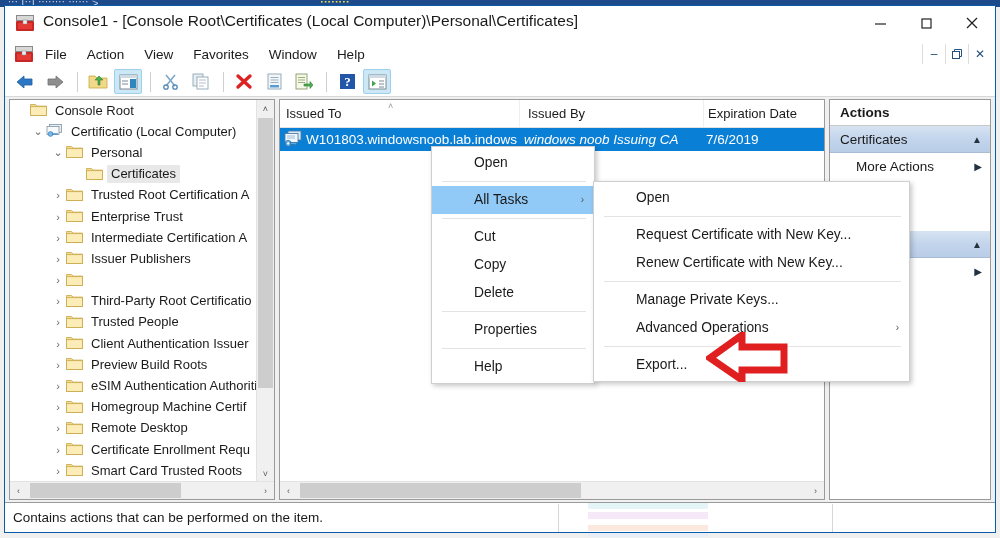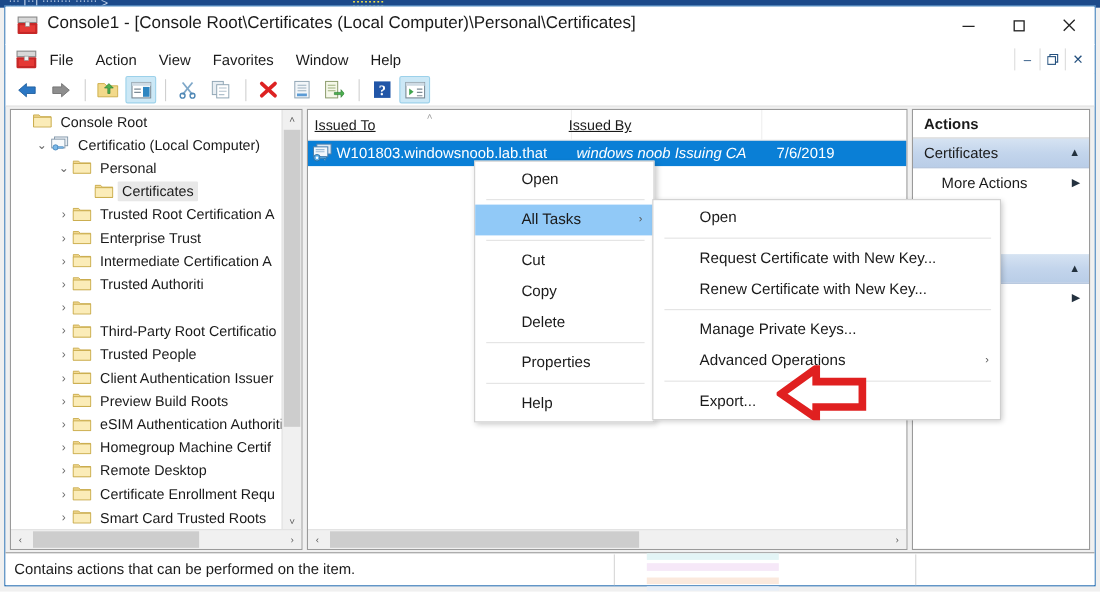--- a/index.html
+++ b/index.html
@@ -171,21 +171,20 @@
   .lhead {
     position: relative; height: 27px; background: #ffffff;
     border-bottom: 1px solid #e2e2e2;
   }
   .lhcell {
     position: absolute; top: 0; height: 27px;
     display: flex; align-items: center;
     font-size: 13px; color: #1a1a1a; white-space: nowrap;
     border-right: 1px solid #efefef; box-sizing: border-box;
     padding-left: 6px;
-    text-decoration: underline;
   }
   .sort-caret {
     position: absolute; top: 1px; font-size: 9px; color: #9a9a9a;
   }
   .lrow {
     position: relative; height: 23px;
     background: #0a7fd6; color: #ffffff;
     display: flex; align-items: center;
   }
   .lrow .cellA { position: absolute; left: 26px; font-size: 13.5px; white-space: nowrap; }
@@ -510,21 +509,21 @@
           </div>
 
           <div class="trow" style="padding-left:40px">
             <span class="twist">›</span>
             <span class="tfolder">
               <svg width="17" height="14" viewBox="0 0 17 14">
                   <path d="M.5 2.5h5l1.6 1.6h9.4v9.4H.5Z" fill="#f3da95" stroke="#c6a744" stroke-width=".8"></path>
                   <path d="M.5 4.6h16v8.9H.5Z" fill="#fbecb8" stroke="#c6a744" stroke-width=".8"></path>
                 </svg>
             </span>
-            <span class="tlabel">Trusted Authoriti</span>
+            <span class="tlabel">Issuer Publishers</span>
           </div>
 
           <div class="trow" style="padding-left:40px">
             <span class="twist">›</span>
             <span class="tfolder">
               <svg width="17" height="14" viewBox="0 0 17 14">
                   <path d="M.5 2.5h5l1.6 1.6h9.4v9.4H.5Z" fill="#f3da95" stroke="#c6a744" stroke-width=".8"></path>
                   <path d="M.5 4.6h16v8.9H.5Z" fill="#fbecb8" stroke="#c6a744" stroke-width=".8"></path>
                 </svg>
             </span>
@@ -643,39 +642,42 @@
           <div class="arrow-r">›</div>
         </div>
       </div>
 
       <div class="list-pane">
         <div class="lhead">
           <span class="sort-caret" style="left:108px">˄</span>
           <div class="lhcell" style="left:0; width:240px">
             <span>Issued To</span>
           </div>
-          <div class="lhcell" style="left:231px; width:182px">
+          <div class="lhcell" style="left:242px; width:182px">
             <span>Issued By</span>
+          </div>
+          <div class="lhcell" style="left:422px; width:140px; border-right:none">
+            <span>Expiration Date</span>
           </div>
         </div>
 
         <div class="lrow">
           <span class="rowicon">
             <svg width="20" height="18" viewBox="0 0 20 18">
               <rect x="5" y="1" width="13" height="9" fill="#dfe9f2" stroke="#4a7fae" stroke-width=".9"></rect>
               <rect x="2" y="3.5" width="13" height="9" fill="#f3f8fc" stroke="#4a7fae" stroke-width=".9"></rect>
               <line x1="4" y1="6" x2="12" y2="6" stroke="#9ebcd6"></line>
               <line x1="4" y1="8" x2="12" y2="8" stroke="#9ebcd6"></line>
               <circle cx="5.2" cy="13.4" r="3" fill="#62b0e8" stroke="#2f6f9e" stroke-width=".8"></circle>
               <circle cx="5.2" cy="13.4" r="1.1" fill="#fff"></circle>
               <rect x="7.6" y="12.7" width="6" height="1.5" fill="#62b0e8" stroke="#2f6f9e" stroke-width=".5"></rect>
               <rect x="11.6" y="14.2" width="1.3" height="1.6" fill="#62b0e8" stroke="#2f6f9e" stroke-width=".4"></rect>
             </svg>
           </span>
-          <span class="cellA">W101803.windowsnoob.lab.that</span>
+          <span class="cellA">W101803.windowsnoob.lab.indows</span>
           <span class="cellB">windows noob Issuing CA</span>
           <span class="cellC">7/6/2019</span>
         </div>
 
         <div class="hscroll">
           <div class="arrow-l">‹</div>
           <div class="thumb" style="left:20px;width:281px"></div>
           <div class="arrow-r">›</div>
         </div>
       </div>

